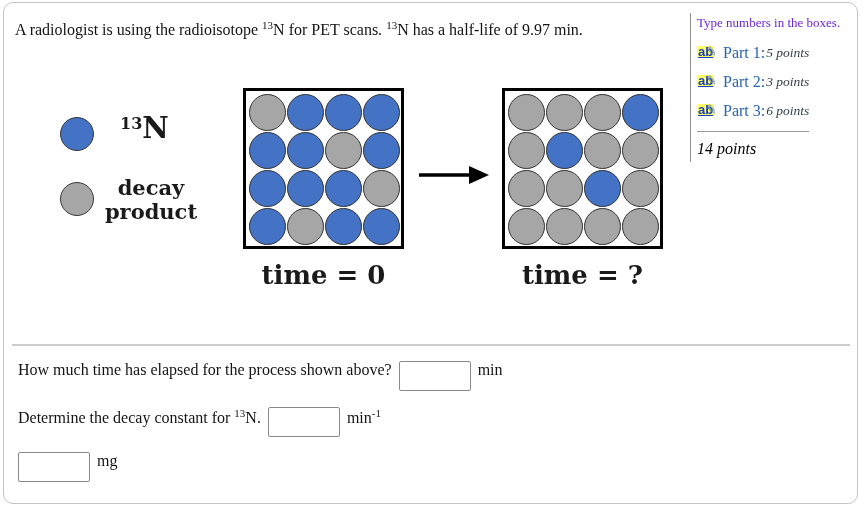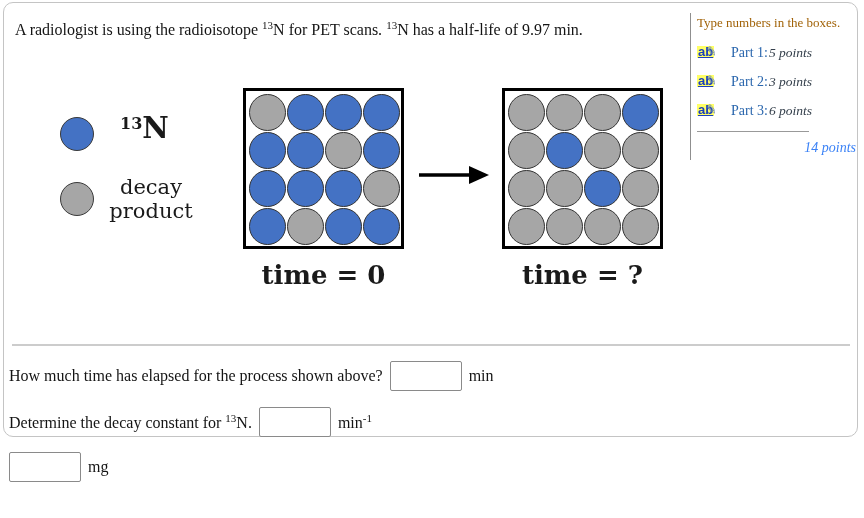--- a/index.html
+++ b/index.html
@@ -1,20 +1,20 @@
 <!DOCTYPE html>
 <html style="--isotope-blue: #4472C4; --product-gray: #A6A6A6; --link-blue: #2a66ad;"><head>
 <meta charset="utf-8">
 <style>
   * { box-sizing: border-box; margin: 0; padding: 0; }
   html, body { width: 864px; height: 518px; background: #ffffff; }
   body { font-family: "Liberation Serif", serif; color: #1a1a1a; position: relative; }
 
   .card {
-    position: absolute; left: 3px; top: 2px; width: 855px; height: 435px;
+    position: absolute; left: 3px; top: 2px; width: 855px; height: 502px;
     background: #fff; border: 1px solid #c4c4c4; border-radius: 10px; padding-left: 20px;
   }
 
   
   .prompt {
     position: absolute; left: 11px; top: 16px; width: 660px;
     font-size: 16px; color: #141414;
   }
   .prompt sup, .qtext sup { font-size: 11px; }
 
@@ -25,21 +25,21 @@
   }
   .legend-circle.blue { left: 56px; top: 114px; background: var(--isotope-blue); }
   .legend-circle.gray { left: 56px; top: 179px; background: var(--product-gray); }
   .legend-isotope {
     position: absolute; left: 116px; top: 108px;
     font-family: "DejaVu Serif", serif; font-weight: bold; font-size: 29px;
   }
   .legend-isotope sup { font-size: 16px; vertical-align: 9px; }
   .legend-product {
     position: absolute; left: 88px; top: 173px; width: 118px;
-    font-family: "DejaVu Serif", serif; font-weight: normal; font-size: 21px;
+    font-family: "DejaVu Serif", serif; font-weight: bold; font-size: 21px;
     line-height: 1.12; text-align: center;
   }
 
   
   .atom-grid {
     position: absolute; top: 85px; width: 161px; height: 161px;
     border: 3px solid #000; background: #fff; padding: 3px;
     display: grid; grid-template-columns: repeat(4, 37px); grid-template-rows: repeat(4, 37px);
     gap: 1px;
   }
@@ -59,58 +59,58 @@
   .arrow-wrap { position: absolute; left: 412px; top: 158px; }
 
   
   .divider {
     position: absolute; left: 8px; top: 341px; width: 838px; height: 2px;
     background: #cccccc;
   }
 
   
   .qrow {
-    position: absolute; left: 5px; display: flex; align-items: center; gap: 7px;
+    position: absolute; left: 14px; display: flex; gap: 7px;
     font-size: 16px; color: #141414; white-space: nowrap;
   }
   .qrow.q1 { top: 358px; }
   .qrow.q2 { top: 404px; }
   .qrow.q3 { top: 449px; }
   .answer-box {
     width: 72px; height: 30px; border: 1px solid #8a8a8a; border-radius: 2px;
     background: #fff; font-size: 15px; padding: 0 4px;
     font-family: "Liberation Serif", serif;
   }
   .unit sup { font-size: 11px; }
 
   
   .sidebar {
     position: absolute; left: 686px; top: 10px; width: 166px;
     border-left: 1px solid #8f8f8f; padding: 2px 0 4px 6px; min-height: 142px;
   }
-  .sidebar-instruction { font-size: 13px; color: #a16207; margin-bottom: 13px; }
+  .sidebar-instruction { font-size: 13px; color: #6d28d9; margin-bottom: 13px; }
   .part-row { display: flex; align-items: center; margin-bottom: 12px; height: 17px; }
   .ab-icon {
     position: relative; display: inline-block; width: 20px; height: 14px;
     margin-right: 6px; flex: 0 0 auto;
   }
   .ab-chip {
     position: absolute; left: 0; top: 0; background: #ffff66;
     color: #1a3fbf; font-family: "Liberation Sans", sans-serif;
     font-size: 13px; font-weight: bold; line-height: 12px; padding: 0 1px;
     text-decoration: underline;
   }
   .pencil-glyph {
     position: absolute; left: 9px; top: -2px; color: #6b87a8; font-size: 13px;
     transform: rotate(8deg);
   }
-  .part-link { font-size: 14px; color: var(--link-blue); text-decoration: none; margin-left: 8px; }
+  .part-link { font-size: 16px; color: var(--link-blue); text-decoration: none; }
   .part-points { font-size: 13.5px; font-style: italic; color: #35404c; margin-left: 1px; }
   .sidebar-rule { border: none; border-top: 1px solid #999; width: 112px; margin: 2px 0 8px 0; }
-  .total-points { font-size: 14px; font-style: italic; color: #3b82f6; text-align: right; }
+  .total-points { font-size: 16px; font-style: italic; color: #000000; }
 </style>
 </head>
 <body>
 
 <div class="card">
 
   <p class="prompt"><span>A radiologist is using the radioisotope </span><sup>13</sup><span>N for PET scans. </span><sup>13</sup><span>N has a half-life of 9.97 min.</span></p>
 
   <span class="legend-circle blue"></span>
   <div class="legend-isotope"><sup>13</sup><span>N</span></div>

